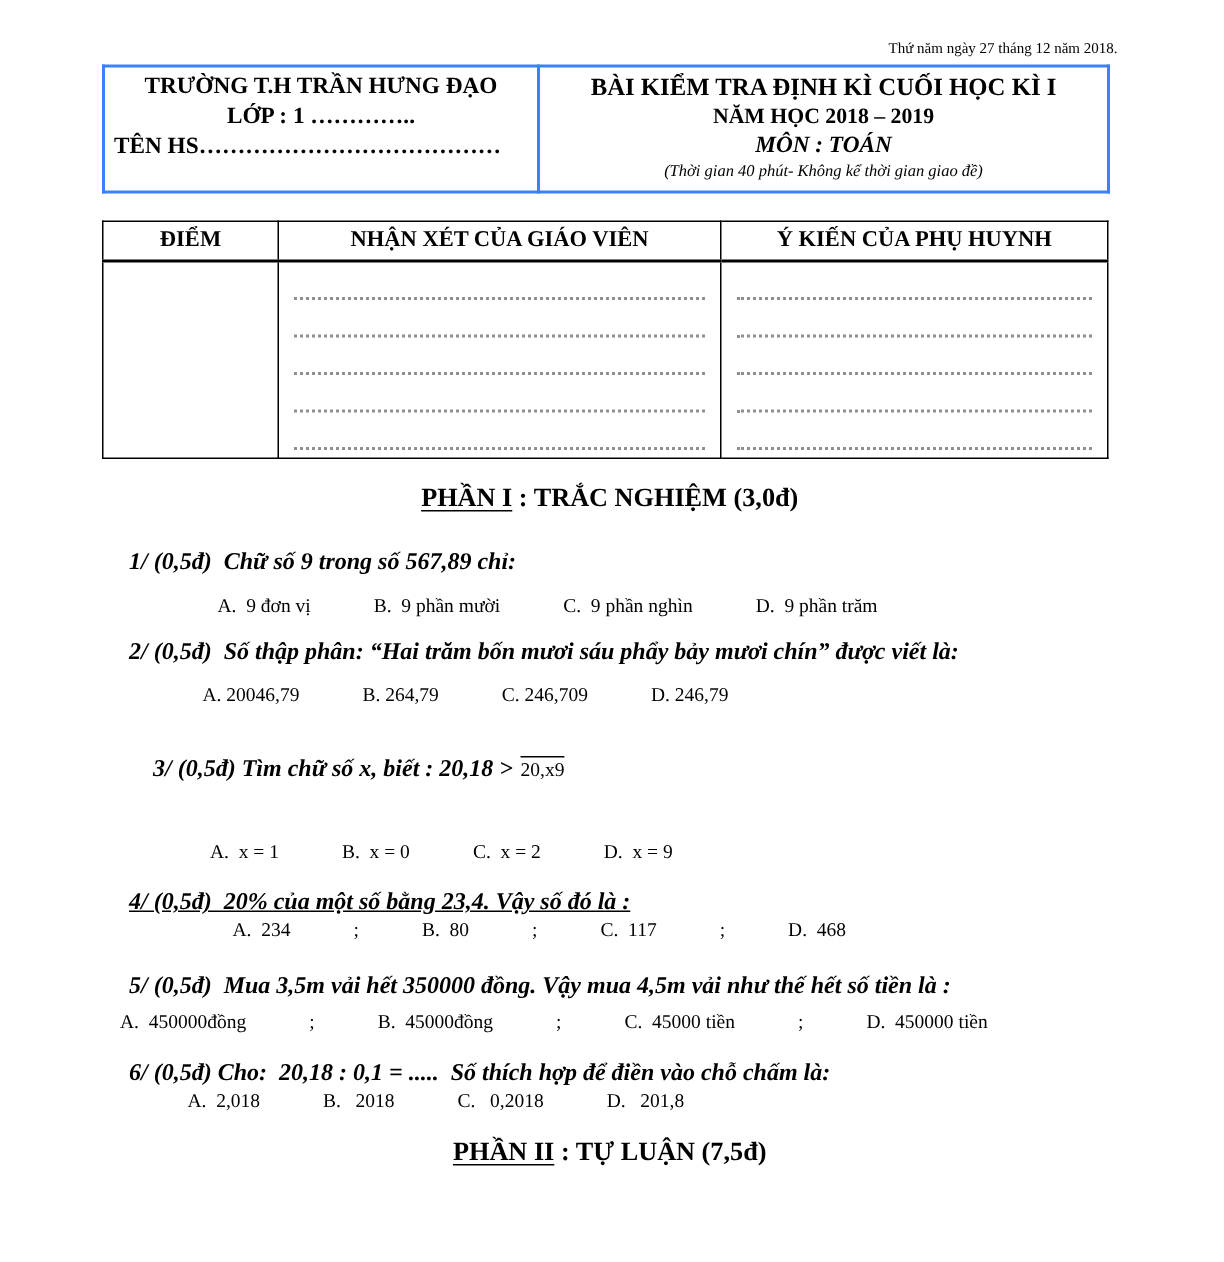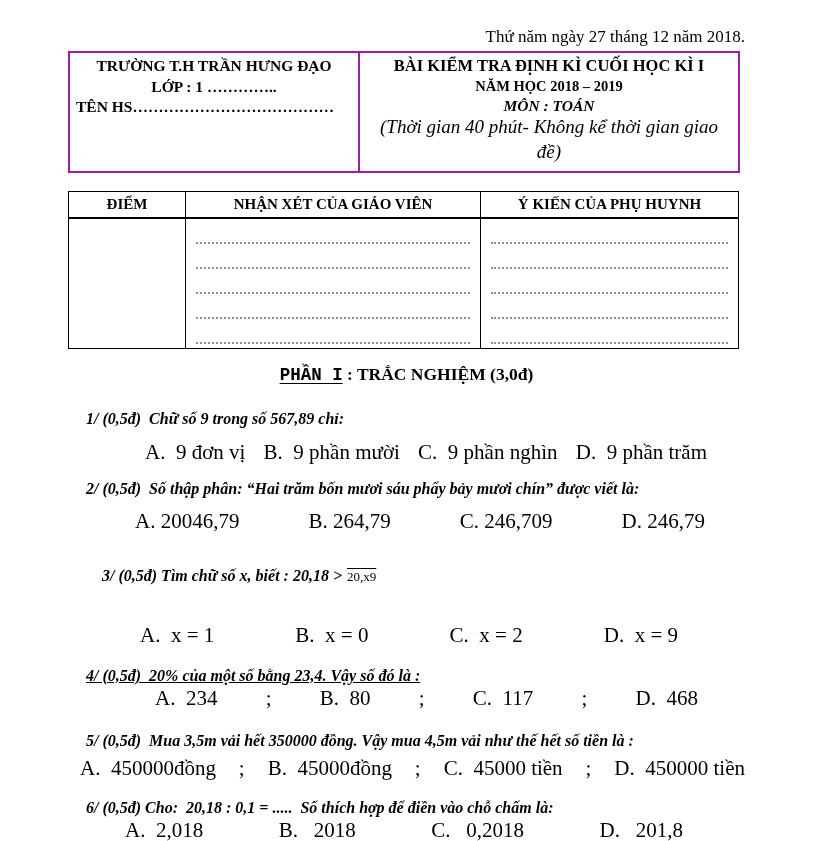--- a/index.html
+++ b/index.html
@@ -10,44 +10,44 @@
     color: #000;
     overflow: hidden;
   }
   .content { margin-left: 68px; width: 677px; }
   .pre { white-space: pre-wrap; }
 
   
   .date-line {
     margin-top: 27px;
     text-align: right;
-    font-size: 17px;
+    font-size: 10px;
     line-height: 1.2;
   }
 
   
   .header-table {
     border-collapse: collapse;
     width: 672px;
     margin-top: 4px;
     table-layout: fixed;
   }
   .header-table td {
-    border: 2px solid #a21caf;
+    border: 2px solid #3b82f6;
     vertical-align: top;
     padding: 3px 6px 6px;
   }
   td.school-cell { width: 290px; text-align: center; }
   .school-cell div { font-weight: bold; font-size: 15.5px; line-height: 1.3; }
   .school-cell .student-line { text-align: left; }
   td.exam-cell { text-align: center; }
   .exam-cell .exam-title { font-weight: bold; font-size: 16.5px; line-height: 1.25; }
   .exam-cell .school-year { font-weight: bold; font-size: 14.5px; line-height: 1.3; text-align: center; }
   .exam-cell .subject    { font-weight: bold; font-size: 15.5px; line-height: 1.25; font-style: italic; }
-  .exam-cell .duration   { font-style: italic; font-size: 19px; line-height: 1.3; }
+  .exam-cell .duration   { font-style: italic; font-size: 11px; line-height: 1.3; }
 
   
   .grade-table {
     border-collapse: collapse;
     width: 670px;
     margin-top: 18px;
     table-layout: fixed;
   }
   .grade-table th, .grade-table td { border: 1.5px solid #000; }
   .grade-table th {
@@ -61,21 +61,21 @@
   .grade-table td { height: 131px; vertical-align: top; padding: 0 10px; }
   .rule { height: 25px; border-bottom: 2px dotted #8f8f8f; }
 
   
   .part-heading {
     text-align: center;
     font-size: 17.5px;
     font-weight: bold;
     line-height: 1.2;
   }
-  .part-heading .u { text-decoration: underline; text-underline-offset: 3px; font-family: Liberation Mono, monospace; }
+  .part-heading .u { text-decoration: underline; text-underline-offset: 3px; }
   .ph1 { margin-top: 15px; }
   .ph2 { margin-top: 16px; }
 
   
   .qtext {
     font-weight: bold;
     font-style: italic;
     font-size: 16px;
     line-height: 1.25;
     padding-left: 18px;
@@ -83,24 +83,25 @@
   }
   .qtext .overline {
     font-style: normal;
     font-weight: normal;
     font-size: 13px;
     text-decoration: overline;
     margin-left: 5px;
   }
   .answers {
     display: flex;
-    justify-content: space-between;
-    font-size: 21px;
+    justify-content: flex-start;
+    font-size: 13px;
     line-height: 1.2;
     white-space: pre-wrap;
+    gap: 42px;
   }
   .q1t { margin-top: 23px; }  .a1 { margin: 11px 38px 0 77px; }
   .q2t { margin-top: 14px; }  .a2 { margin: 10px 40px 0 67px; }
   .q3t { margin-top: 12px; }  .a3 { margin: 17px 67px 0 72px; }
   .q4t { margin-top: 17px; text-decoration: underline;  }  .a4 { margin: 0 47px 0 87px; }
   .q5t { margin-top: 20px; }  .a5 { margin: 5px 0 0 12px; }
   .q6t { margin-top: 17px; }  .a6 { margin: 0 62px 0 57px; }
 
   
   .exercise-line { margin-top: 20px; font-size: 16.5px; line-height: 1.25; padding-left: 17px; white-space: pre-wrap; }

